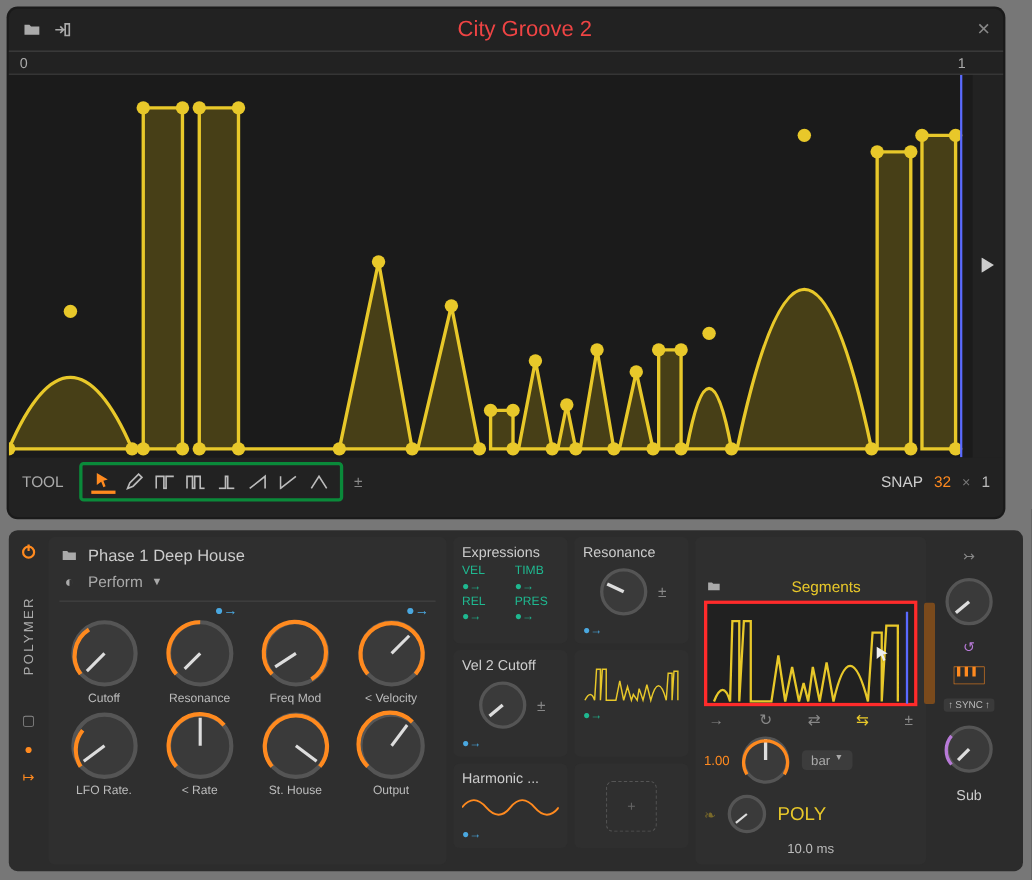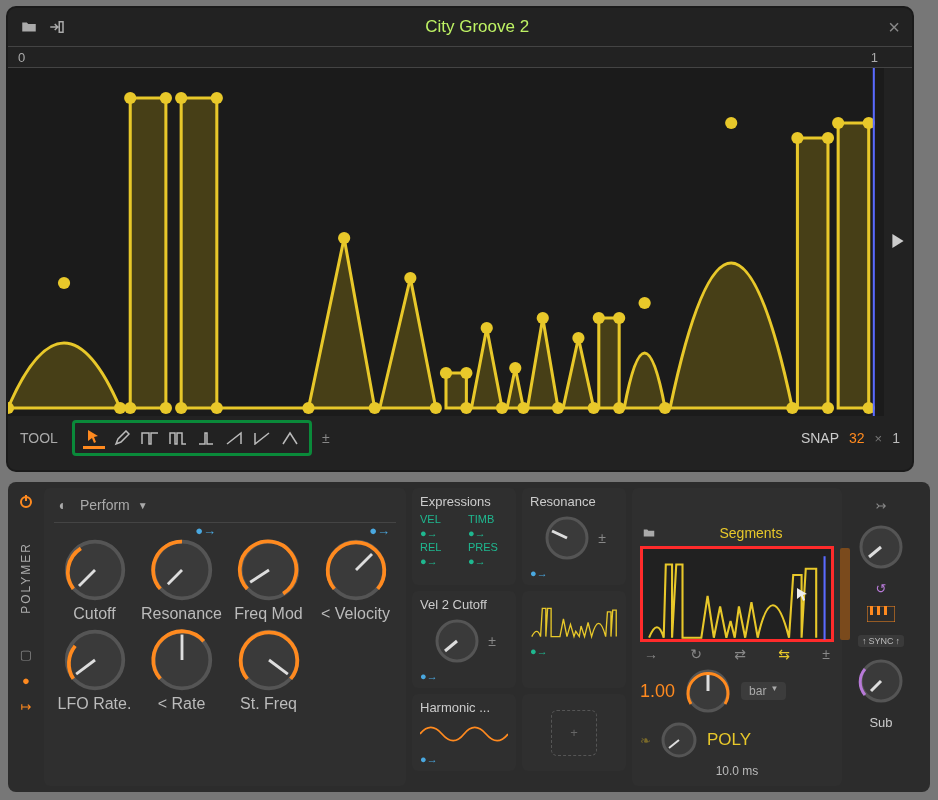--- a/index.html
+++ b/index.html
@@ -20,21 +20,21 @@
 body{background:#777;width:938px;height:800px;overflow:hidden;color:var(--text);font-size:13px;}
 
 
 .editor{
   position:absolute;top:8px;left:8px;right:26px;height:462px;
   background:#222;border-radius:8px;box-shadow:0 0 0 2px #1a1a1a;
 }
 .editor-header{height:38px;display:flex;align-items:center;padding:0 12px;color:#ddd;}
 .hdr-icons{display:flex;gap:10px;align-items:center;color:#aaa;}
 .icon{width:18px;height:18px;display:inline-flex;align-items:center;justify-content:center;}
-.hdr-title{flex:1;text-align:center;font-size:17px;color:#bef264;}
+.hdr-title{flex:1;text-align:center;font-size:20px;color:#ef4444;}
 .close{font-size:20px;color:#888;cursor:pointer;}
 
 .ruler{height:22px;border-top:1px solid #444;border-bottom:1px solid #444;display:flex;align-items:center;color:#aaa;padding:0 10px;font-size:13px;}
 .ruler .r1{margin-left:auto;padding-right:24px;}
 
 .canvas-row{display:flex;}
 .canvas{flex:1;height:348px;background:#1b1b1b;position:relative;overflow:hidden;}
 .play-col{width:28px;display:flex;align-items:center;justify-content:center;background:#222;}
 .play-col svg{fill:#ccc;}
 
@@ -60,21 +60,21 @@
 .vlabel{writing-mode:vertical-rl;transform:rotate(180deg);color:#aaa;font-size:12px;letter-spacing:2px;margin:24px 0;}
 
 .polymer{width:362px;background:#2f2f2f;border-radius:6px;padding:8px 10px;display:flex;flex-direction:column;gap:6px;}
 .dev-hdr{display:flex;align-items:center;gap:8px;color:#ccc;font-size:15px;}
 .preset-row{display:flex;align-items:center;gap:8px;color:#aaa;font-size:14px;}
 
 .knob-grid{display:grid;grid-template-columns:repeat(4,1fr);gap:4px 6px;margin-top:6px;}
 .kcell{display:flex;flex-direction:column;align-items:center;gap:2px;position:relative;}
 .knob{width:66px;height:66px;position:relative;}
 .knob svg{position:absolute;inset:0;}
-.klabel{font-size:16px;color:#bbb;white-space:nowrap;}
+.klabel{font-size:11px;color:#bbb;white-space:nowrap;}
 .mod-arrow{position:absolute;top:-14px;right:6px;}
 .mod-arrow.blue{color:var(--blue);}
 
 .mid-stack{width:214px;display:flex;flex-direction:column;gap:6px;}
 .mbox{background:#2f2f2f;border-radius:6px;padding:6px 8px;color:#bbb;display:flex;flex-direction:column;gap:4px;}
 .mbox .title{font-size:13px;color:#ccc;}
 .expr-grid{display:grid;grid-template-columns:1fr 1fr;gap:2px 8px;font-size:11px;}
 .expr-on{color:var(--green);}
 .mod-blue{color:var(--blue);font-size:11px;}
 .mod-green{color:var(--green);font-size:11px;}
@@ -88,21 +88,21 @@
 
 .segments{width:210px;background:#2f2f2f;border-radius:6px;padding:6px 8px;display:flex;flex-direction:column;gap:4px;}
 .seg-hdr{display:flex;align-items:center;gap:10px;margin-top:30px;}
 .seg-title{color:var(--yellow);font-size:14px;flex:1;text-align:center;}
 .seg-preview{border:3px solid var(--red);height:96px;position:relative;background:#212121;}
 .seg-preview svg{position:absolute;inset:4px;}
 .cursor{position:absolute;right:40px;top:34px;color:#eee;font-size:16px;}
 .side-meter{position:absolute;right:-16px;top:2px;bottom:2px;width:10px;background:#7a4a1c;border-radius:2px;}
 .seg-tools{display:flex;justify-content:space-between;align-items:center;color:#888;font-size:14px;padding:0 4px;}
 .seg-nums{display:flex;align-items:center;gap:8px;}
-.num-orange{color:var(--orange);font-size:18px;}
+.num-orange{color:var(--orange);font-size:12px;}
 .num-yellow{color:var(--yellow);font-size:17px;}
 .bar-sel{background:#3c3c3c;border-radius:4px;padding:2px 8px;color:#aaa;font-size:12px;display:flex;align-items:flex-start;gap:4px;}
 .sknob{width:50px;height:50px;position:relative;}
 .leaf{color:#7a6a2a;}
 .smol{font-size:12px;color:#bbb;text-align:center;}
 
 .right-rail{width:66px;display:flex;flex-direction:column;align-items:center;gap:10px;padding-top:10px;}
 .sknob2{width:48px;height:48px;position:relative;}
 .sync-bar{display:flex;align-items:center;gap:2px;background:#3a3a3a;border-radius:3px;padding:1px 4px;font-size:9px;color:#bbb;}
 .sub-lbl{color:#ccc;font-size:13px;}
@@ -290,20 +290,28 @@
           <path d="M8 2v6"></path>
         </svg>
     </span>
     <div class="vlabel">POLYMER</div>
     <span class="rail-btn">▢</span>
     <span class="rail-btn" style="color:var(--orange)">●</span>
     <span class="rail-btn" style="color:var(--orange)">↦</span>
   </div>
 
   <div class="polymer">
+    <div class="dev-hdr">
+      <span class="icon">
+        <svg viewBox="0 0 24 24" width="16" height="16" fill="#aaa">
+            <path d="M3 6h6l2 2h10v10H3z"></path>
+          </svg>
+      </span>
+      <span>Phase 1 Deep House</span>
+    </div>
     <div class="preset-row">
       <span class="icon">◐</span>
       <span>Perform</span>
       <span style="font-size:10px;">▼</span>
     </div>
     <hr class="sep">
     <div class="knob-grid">
 
       <div class="kcell">
           <div class="knob">
@@ -381,23 +389,34 @@
 
       <div class="kcell">
           <div class="knob">
         <svg viewBox="0 0 70 70">
               <circle cx="35" cy="35" r="30" fill="#3a3a3a"></circle>
               <circle cx="35" cy="35" r="30" fill="none" stroke="#555" stroke-width="4"></circle>
               <path d="M35 35 L55 50" stroke="#ddd" stroke-width="3"></path>
               <path d="M12 55 A30 30 0 1 1 58 55" stroke="#ff8a1f" stroke-width="4" fill="none"></path>
             </svg>
       </div>
-          <span class="klabel">St. Freq</span>
-        </div>
-
+          <span class="klabel">St. House</span>
+        </div>
+
+      <div class="kcell">
+          <div class="knob">
+        <svg viewBox="0 0 70 70">
+              <circle cx="35" cy="35" r="30" fill="#3a3a3a"></circle>
+              <circle cx="35" cy="35" r="30" fill="none" stroke="#555" stroke-width="4"></circle>
+              <path d="M35 35 L50 15" stroke="#ddd" stroke-width="3"></path>
+              <path d="M12 55 A30 30 0 1 1 55 12" stroke="#ff8a1f" stroke-width="4" fill="none"></path>
+            </svg>
+      </div>
+          <span class="klabel">Output</span>
+        </div>
     </div>
   </div>
 
   <div class="mid-stack">
     <div class="mbox-row">
       <div class="mbox half">
         <span class="title">Expressions</span>
         <div class="expr-grid">
           <span class="expr-on">VEL</span>
           <span class="expr-on">TIMB</span>

